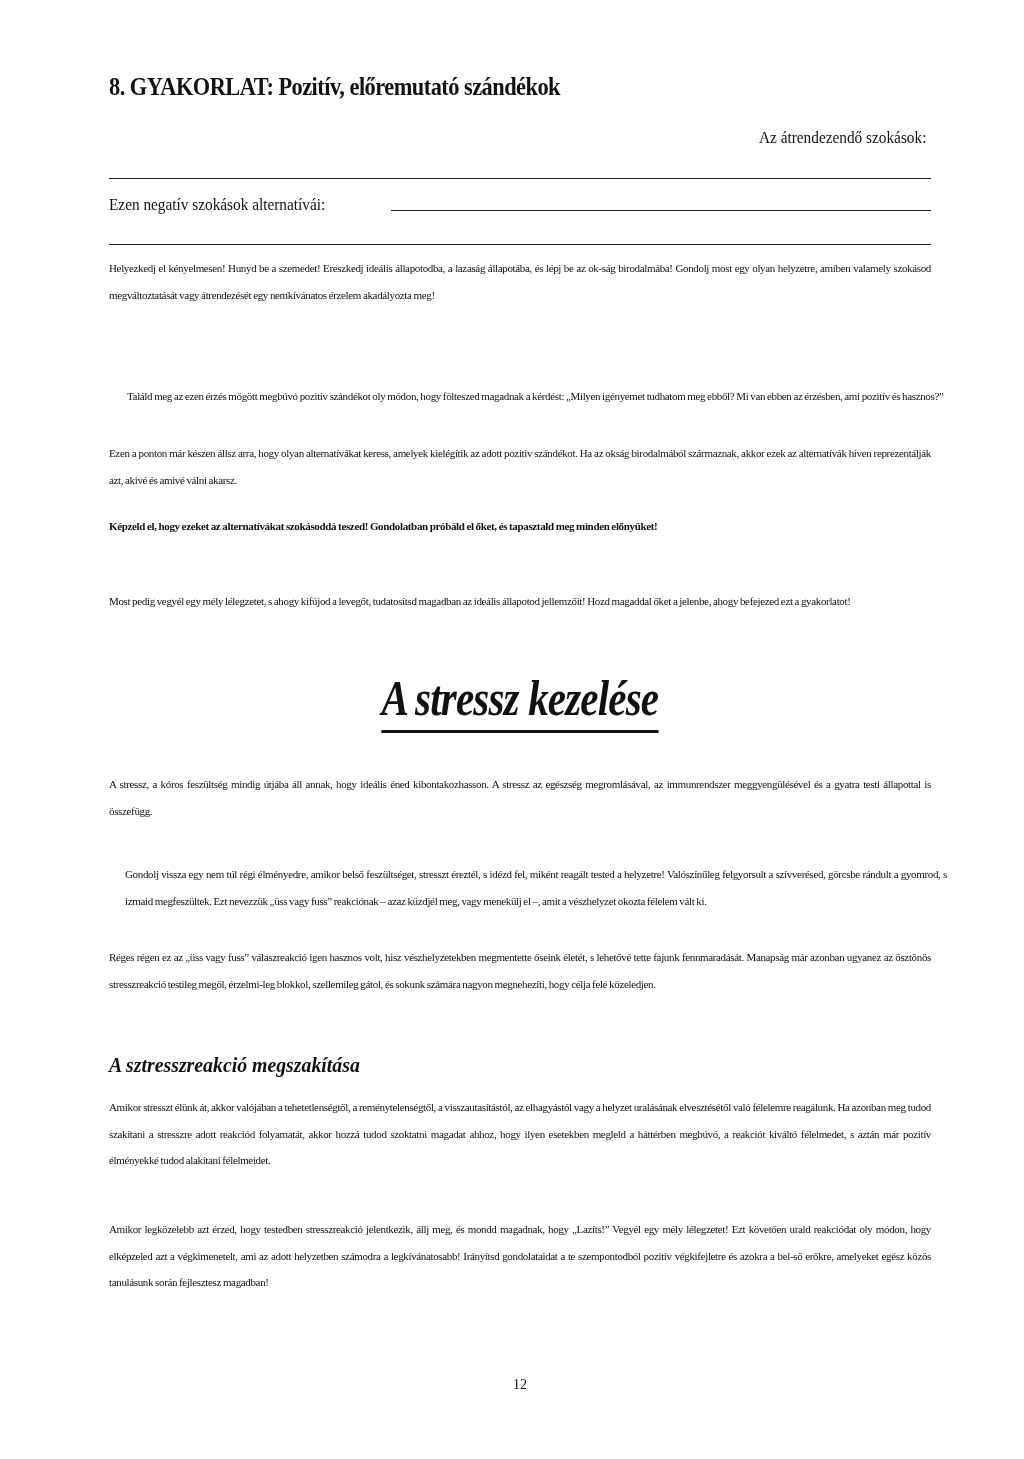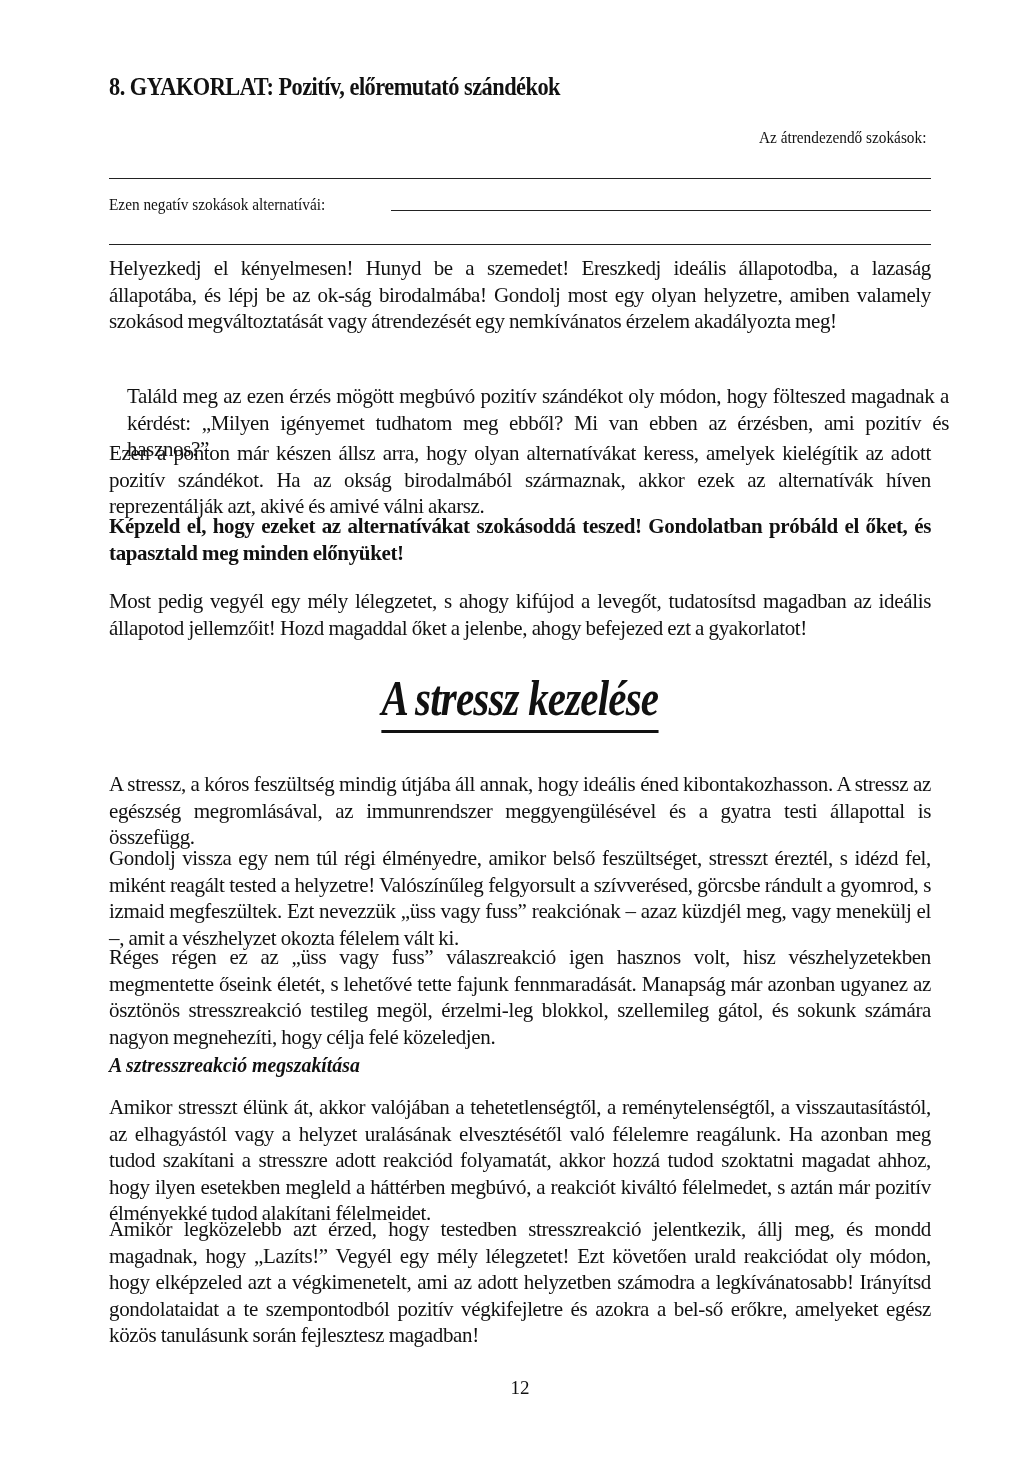--- a/index.html
+++ b/index.html
@@ -12,39 +12,39 @@
     position: absolute; top: 72px; left: 0;
     font-size: 26px; font-weight: bold; letter-spacing: -0.6px;
     transform: scaleX(0.86); transform-origin: left top; white-space: nowrap;
   }
   .field-row { position: absolute; left: 0; width: 822px; display: flex; align-items: flex-end; }
   .field-label { font-size: 17px; white-space: nowrap; transform: scaleX(0.9); transform-origin: left bottom; margin-right: -14px; }
   .field-line { flex: 1; border-bottom: 1.5px solid #222; margin-left: 8px; height: 1px; margin-bottom: 4px; }
   .blank-line { position: absolute; left: 0; width: 822px; border-bottom: 1.5px solid #222; height: 0; }
   .para {
     position: absolute; left: 0; width: 822px;
-    font-size: 21px; line-height: 26.5px; text-align: justify;
+    font-size: 11px; line-height: 26.5px; text-align: justify;
     letter-spacing: -0.35px; word-spacing: -0.5px;
   }
   .main-heading {
     position: absolute; top: 668px; left: 0; width: 822px; text-align: center; font-style: italic;
   }
   .main-heading span {
     display: inline-block; font-size: 50px; font-weight: bold; letter-spacing: -1px;
     transform: scaleX(0.82); transform-origin: center top;
     border-bottom: 3px solid #111; padding-bottom: 2px; line-height: 60px;
   }
   .sub-heading {
     position: absolute; top: 1052px; left: 0;
     font-size: 22px; font-weight: bold; font-style: italic;
     transform: scaleX(0.9); transform-origin: left top; white-space: nowrap;
   }
   .page-number {
     position: absolute; top: 1377px; left: 0; width: 822px; text-align: center;
-    font-size: 19px;
+    font-size: 14px;
   }
 </style>
 </head>
 <body>
 
 <div class="page">
 
   <div class="ex-title">8. GYAKORLAT: Pozitív, előremutató szándékok</div>
 
   <div class="field-row" style="top:128px;flex-direction:column;">
@@ -63,21 +63,21 @@
   <p class="para" style="top:365px;margin:18px;">Találd meg az ezen érzés mögött megbúvó pozitív szándékot oly módon, hogy fölteszed magadnak a kérdést: „Milyen igényemet tudhatom meg ebből? Mi van ebben az érzésben, ami pozitív és hasznos?”</p>
   <p class="para" style="top:440px;margin:0;">Ezen a ponton már készen állsz arra, hogy olyan alternatívákat keress, amelyek kielégítik az adott pozitív szándékot. Ha az okság birodalmából származnak, akkor ezek az alternatívák híven reprezentálják azt, akivé és amivé válni akarsz.</p>
   <p class="para" style="top:513px;margin:0;font-weight:bold;">Képzeld el, hogy ezeket az alternatívákat szokásoddá teszed! Gondolatban próbáld el őket, és tapasztald meg minden előnyüket!</p>
   <p class="para" style="top:588px;margin:0;">Most pedig vegyél egy mély lélegzetet, s ahogy kifújod a levegőt, tudatosítsd magadban az ideális állapotod jellemzőit! Hozd magaddal őket a jelenbe, ahogy befejezed ezt a gyakorlatot!</p>
 
   <div class="main-heading">
     <span>A stressz kezelése</span>
   </div>
 
   <p class="para" style="top:771px;margin:0;">A stressz, a kóros feszültség mindig útjába áll annak, hogy ideális éned kibontakozhasson. A stressz az egészség megromlásával, az immunrendszer meggyengülésével és a gyatra testi állapottal is összefügg.</p>
-  <p class="para" style="top:845px;margin:0;">Gondolj vissza egy nem túl régi élményedre, amikor belső feszültséget, stresszt éreztél, s idézd fel, miként reagált tested a helyzetre! Valószínűleg felgyorsult a szívverésed, görcsbe rándult a gyomrod, s izmaid megfeszültek. Ezt nevezzük „üss vagy fuss” reakciónak – azaz küzdjél meg, vagy menekülj el –, amit a vészhelyzet okozta félelem vált ki.</p>
+  <p class="para" style="top:845px;margin:16px;">Gondolj vissza egy nem túl régi élményedre, amikor belső feszültséget, stresszt éreztél, s idézd fel, miként reagált tested a helyzetre! Valószínűleg felgyorsult a szívverésed, görcsbe rándult a gyomrod, s izmaid megfeszültek. Ezt nevezzük „üss vagy fuss” reakciónak – azaz küzdjél meg, vagy menekülj el –, amit a vészhelyzet okozta félelem vált ki.</p>
   <p class="para" style="top:944px;margin:0;">Réges régen ez az „üss vagy fuss” válaszreakció igen hasznos volt, hisz vészhelyzetekben megmentette őseink életét, s lehetővé tette fajunk fennmaradását. Manapság már azonban ugyanez az ösztönös stresszreakció testileg megöl, érzelmi-leg blokkol, szellemileg gátol, és sokunk számára nagyon megnehezíti, hogy célja felé közeledjen.</p>
 
   <div class="sub-heading">A sztresszreakció megszakítása</div>
 
   <p class="para" style="top:1094px;margin:0;">Amikor stresszt élünk át, akkor valójában a tehetetlenségtől, a reménytelenségtől, a visszautasítástól, az elhagyástól vagy a helyzet uralásának elvesztésétől való félelemre reagálunk. Ha azonban meg tudod szakítani a stresszre adott reakciód folyamatát, akkor hozzá tudod szoktatni magadat ahhoz, hogy ilyen esetekben megleld a háttérben megbúvó, a reakciót kiváltó félelmedet, s aztán már pozitív élményekké tudod alakítani félelmeidet.</p>
   <p class="para" style="top:1216px;margin:0;">Amikor legközelebb azt érzed, hogy testedben stresszreakció jelentkezik, állj meg, és mondd magadnak, hogy „Lazíts!” Vegyél egy mély lélegzetet! Ezt követően urald reakciódat oly módon, hogy elképzeled azt a végkimenetelt, ami az adott helyzetben számodra a legkívánatosabb! Irányítsd gondolataidat a te szempontodból pozitív végkifejletre és azokra a bel-ső erőkre, amelyeket egész közös tanulásunk során fejlesztesz magadban!</p>
 
   <div class="page-number">12</div>
 </div>
 

